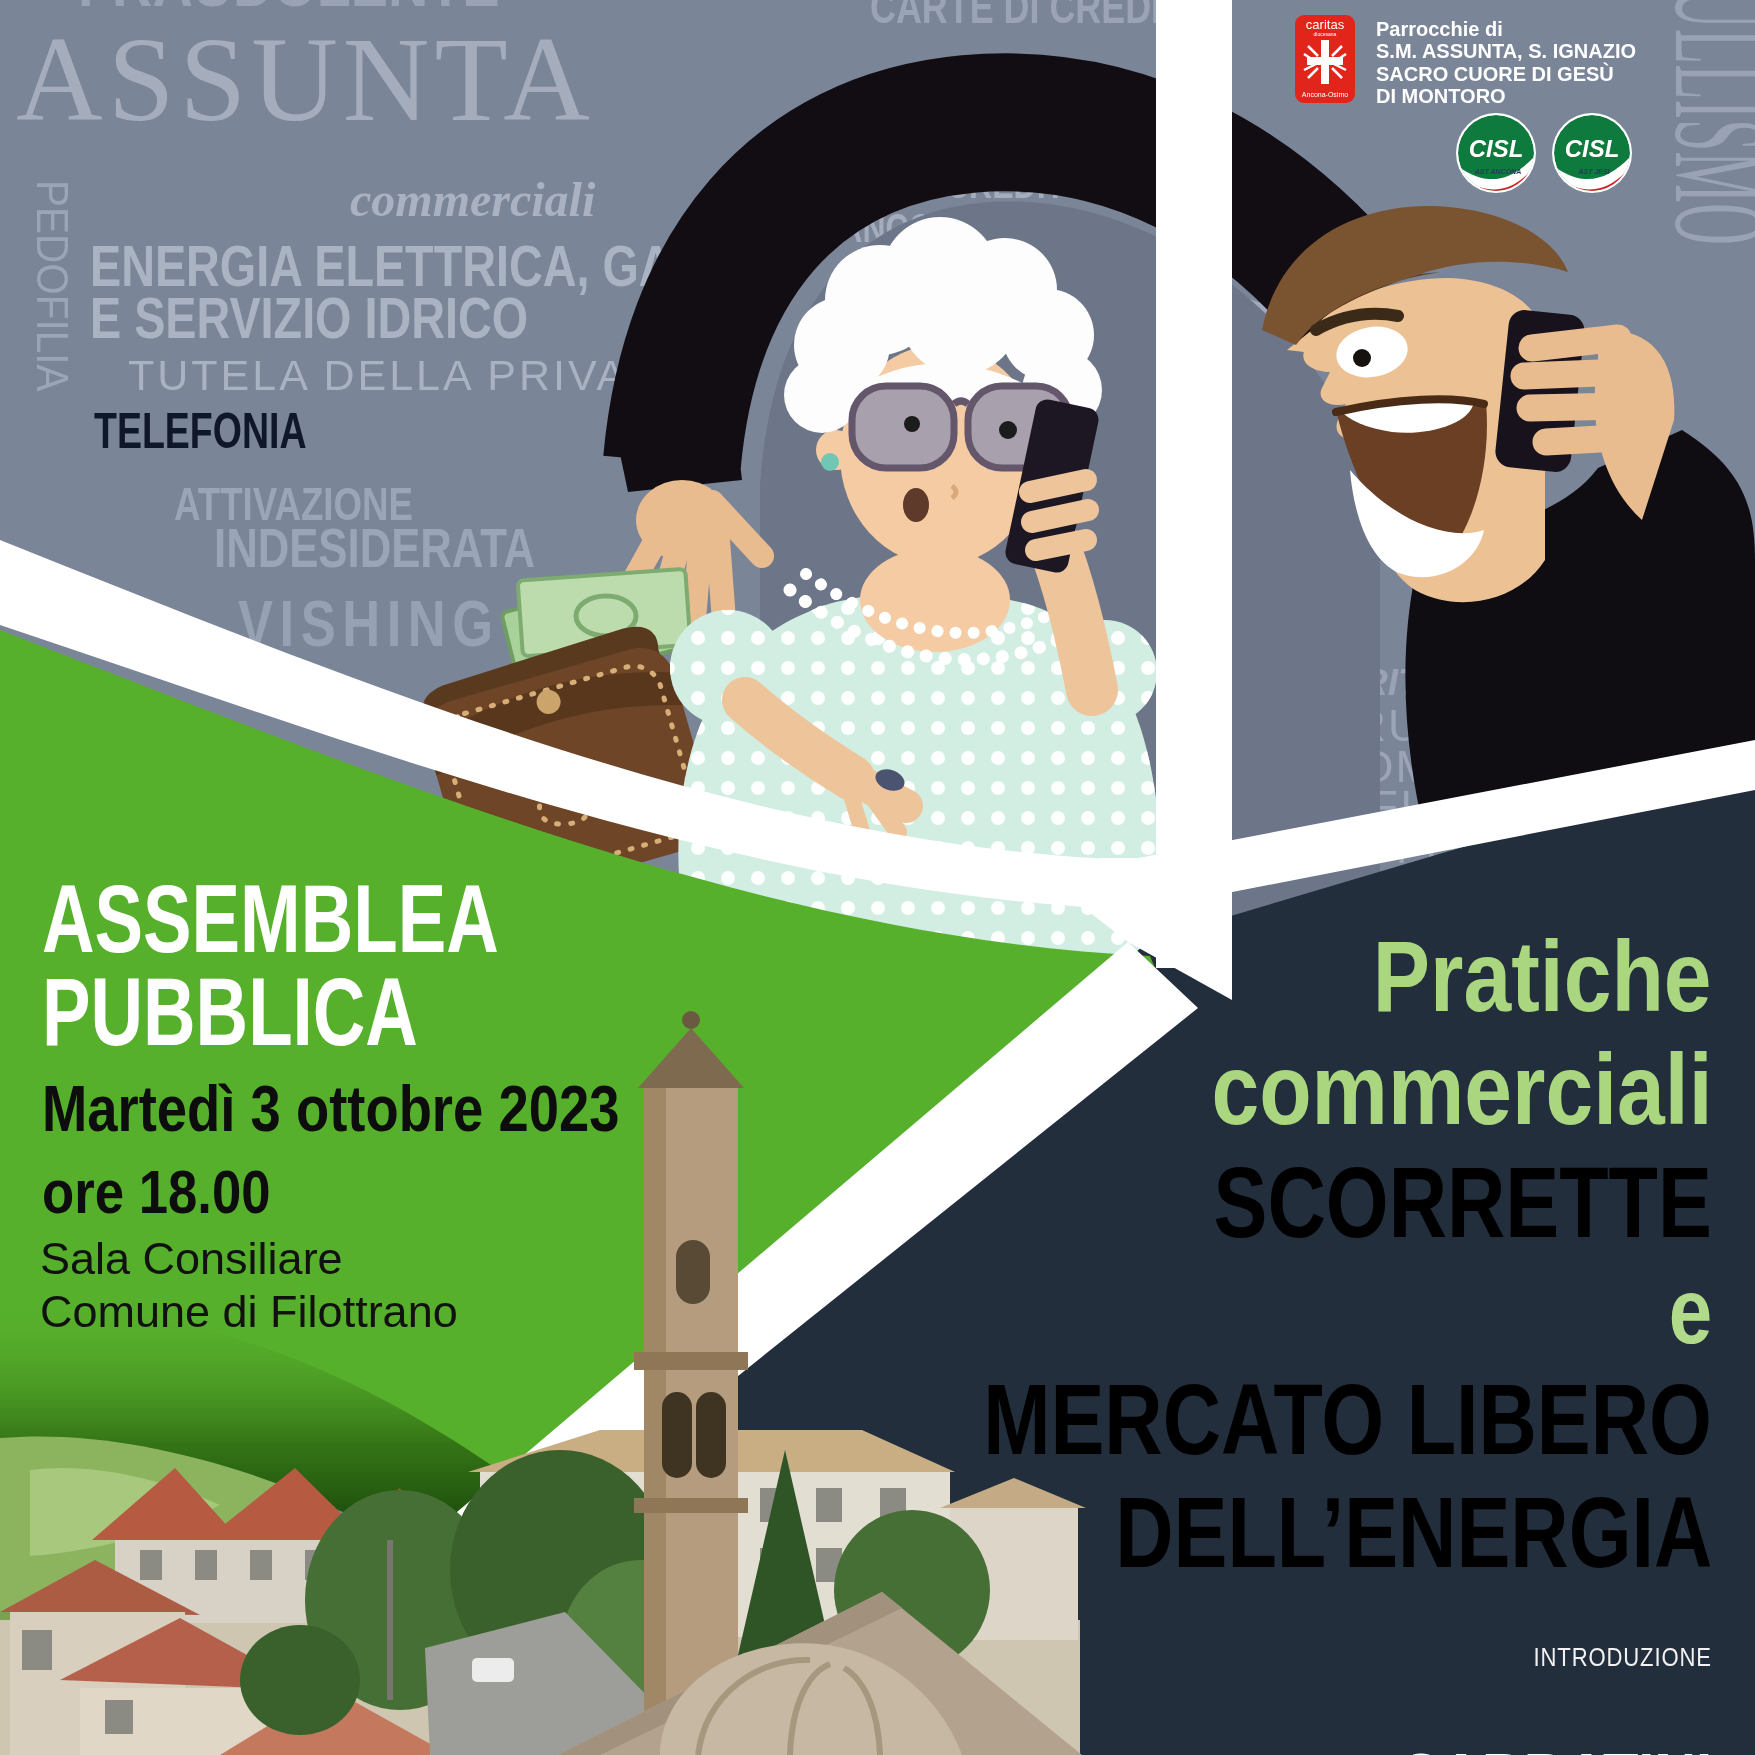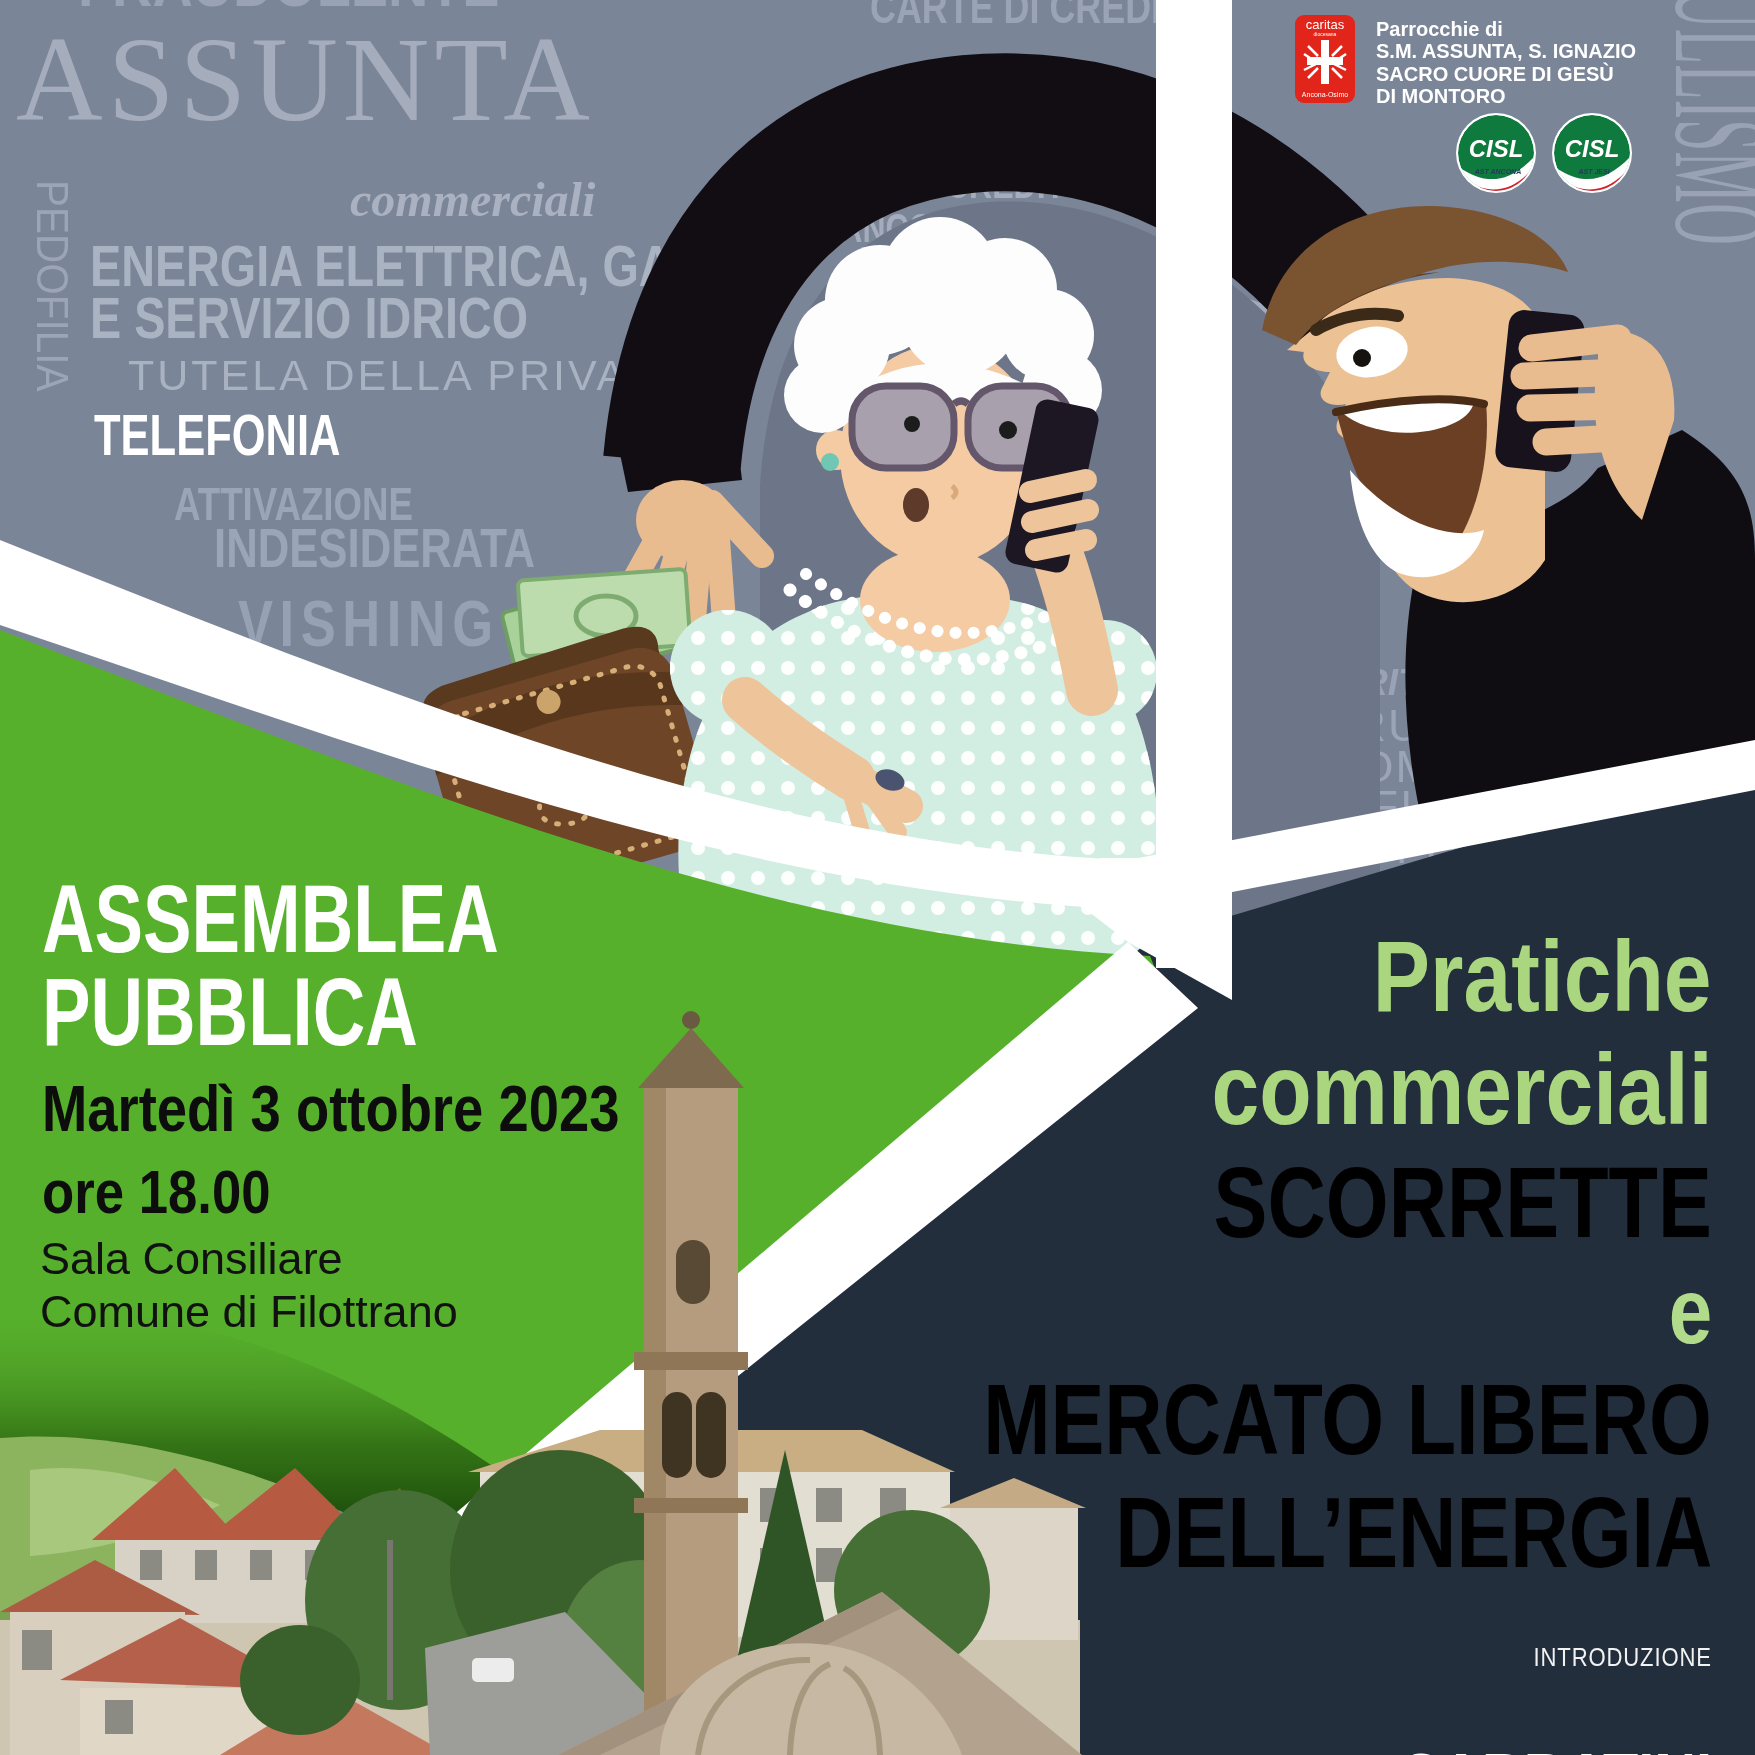--- a/index.html
+++ b/index.html
@@ -12,21 +12,21 @@
   .vert{transform-origin:top left;white-space:nowrap;}
   
   .w-fraudolente{left:78px;top:-46px;font-size:62px;font-weight:bold;color:#99a3b5;}
   .w-phishing{left:16px;top:20px;font-size:120px;letter-spacing:5px;color:#a5adbd;}
   .w-carte-top{left:870px;top:-16px;font-size:46px;font-weight:bold;color:#9aa4b6;}
   .w-sexestortion{left:350px;top:176px;font-size:48px;font-style:italic;font-weight:bold;color:#aab2c1;}
   .w-carte2{left:786px;top:162px;font-size:40px;font-weight:bold;line-height:1.1;color:#a5adbd;}
   .w-pedofilia{left:74px;top:180px;font-size:44px;color:#9ba5b7;transform:rotate(90deg) scaleX(0.92);}
   .w-energia{left:90px;top:240px;font-size:57px;font-weight:bold;line-height:0.92;color:#aab3c2;}
   .w-privacy{left:128px;top:354px;font-size:43px;letter-spacing:3px;color:#a9b2c1;}
-  .w-telefonia{left:94px;top:406px;font-size:58px;font-weight:bold;color:#ffffff;}
+  .w-telefonia{left:94px;top:406px;font-size:50px;font-weight:bold;color:#0f172a;}
   .w-attivazione{left:174px;top:480px;font-size:47px;font-weight:bold;color:#9aa5b8;}
   .w-indesiderata{left:214px;top:520px;font-size:56px;font-weight:bold;color:#9aa5b8;}
   .w-vishing{left:238px;top:592px;font-size:64px;font-weight:bold;letter-spacing:8px;color:#96a1b4;}
   .w-bullismo{left:1786px;top:-52px;font-size:132px;color:#99a3b5;transform:rotate(90deg) scaleX(0.44);}
   .w-adescamento{left:1296px;top:298px;font-size:55px;font-weight:bold;color:#a2abbc;transform:rotate(90deg) scaleX(0.96);}
   .w-diritto{left:1324px;top:664px;font-size:37px;font-weight:bold;font-style:italic;color:#99a3b5;}
   .w-truffe{left:1324px;top:706px;font-size:45px;letter-spacing:2px;line-height:0.9;color:#9ba5b7;}
   
   .parish{left:1376px;top:18px;color:#fff;font-size:20px;font-weight:bold;line-height:1.12;}
   

